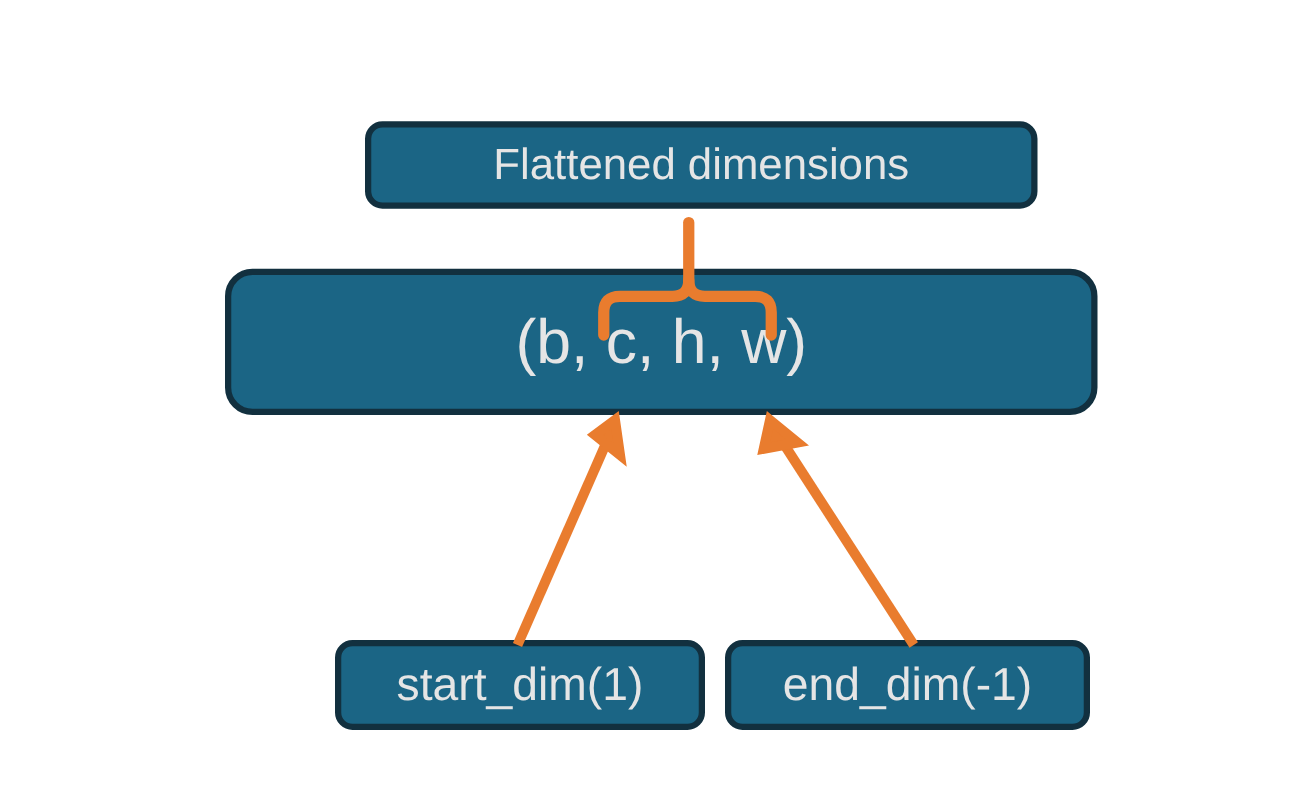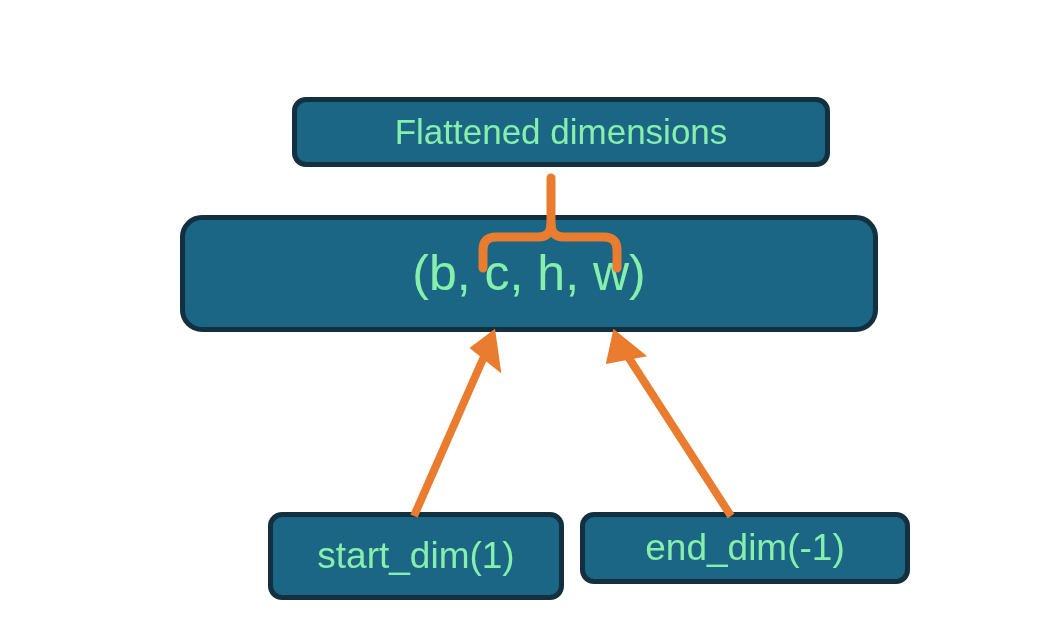--- a/index.html
+++ b/index.html
@@ -16,21 +16,21 @@
     height: 632px;
     background: #ffffff;
     overflow: hidden;
   }
   .node {
     position: absolute;
     box-sizing: border-box;
     background: #1b6585;
     border: 5px solid #12303f;
     border-radius: 16px;
-    color: #86efac;
+    color: #e5e5e5;
     display: flex;
     align-items: center;
     justify-content: center;
     text-align: center;
     line-height: 1;
     white-space: nowrap;
     z-index: 1;
   }
   #node-flattened {
     left: 292px;
@@ -45,28 +45,28 @@
     top: 215px;
     width: 698px;
     height: 117px;
     font-size: 50px;
     border-radius: 22px;
   }
   #node-start-dim {
     left: 268px;
     top: 512px;
     width: 296px;
-    height: 88px;
+    height: 72px;
     font-size: 37px;
     border-radius: 14px;
   }
   #node-end-dim {
     left: 580px;
     top: 512px;
-    width: 330px;
+    width: 292px;
     height: 72px;
     font-size: 37px;
     border-radius: 14px;
   }
   .node-label {
     display: block;
     transform: translateY(-1px);
   }
   #overlay-connectors {
     position: absolute;

